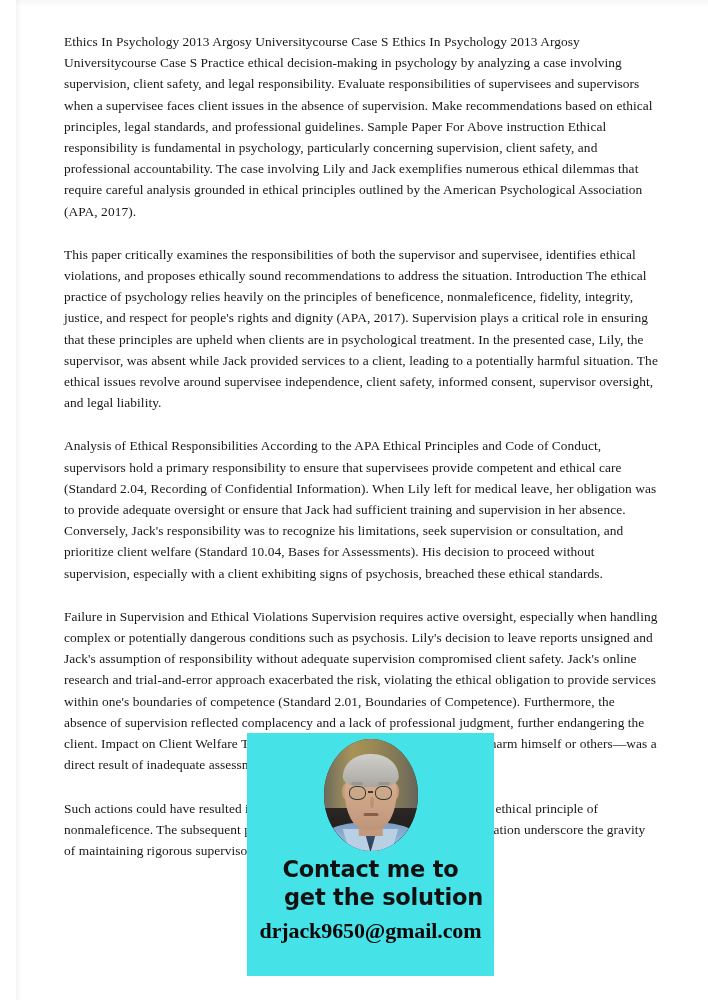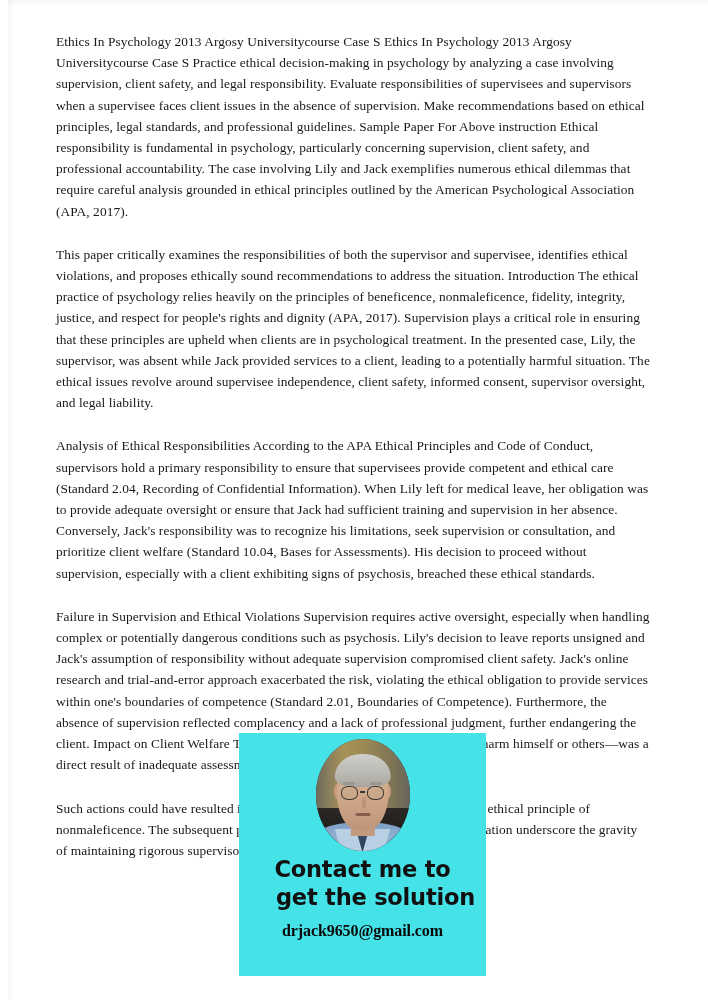--- a/index.html
+++ b/index.html
@@ -10,21 +10,21 @@
   body {
     width: 708px;
     height: 1000px;
     position: relative;
     overflow: hidden;
     font-family: "Liberation Serif", serif;
   }
 
   #page {
     position: absolute;
-    left: 8px; top: 0;
+    left: 16px; top: 0;
     width: 624px;
     height: 1000px;
     background: #ffffff;
     box-sizing: border-box;
   }
 
   
   #page-edge-shade {
     position: absolute;
     left: 0; top: 0;
@@ -172,21 +172,21 @@
   #promo-line1 { top: 123px; }
   #promo-line2 { top: 151px; padding-left: 13px; }
 
   #promo-email {
     position: absolute;
     left: 0; width: 100%;
     top: 185px;
     text-align: center;
     font-family: "Liberation Serif", serif;
     font-weight: bold;
-    font-size: 16px;
+    font-size: 22px;
     line-height: 26px;
     color: #080808;
     letter-spacing: -0.1px;
   }
 </style>
 </head>
 <body>
 
 <div id="page">
 

